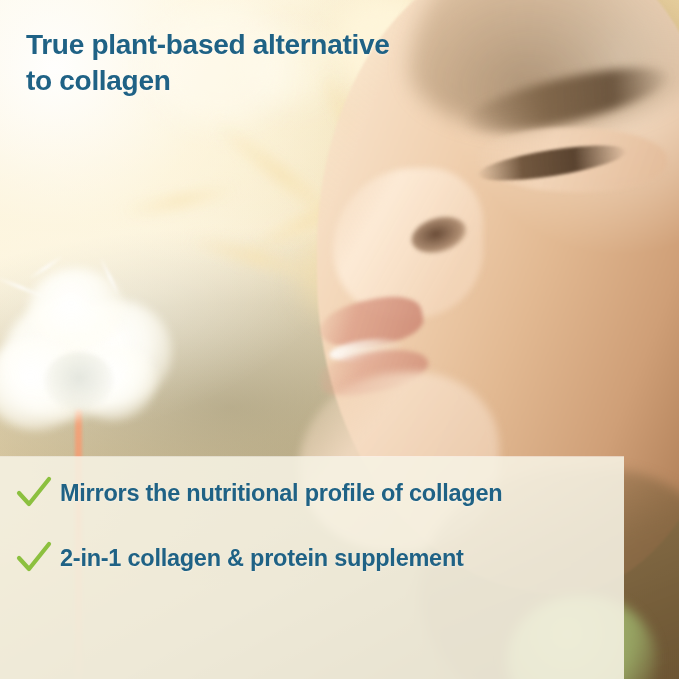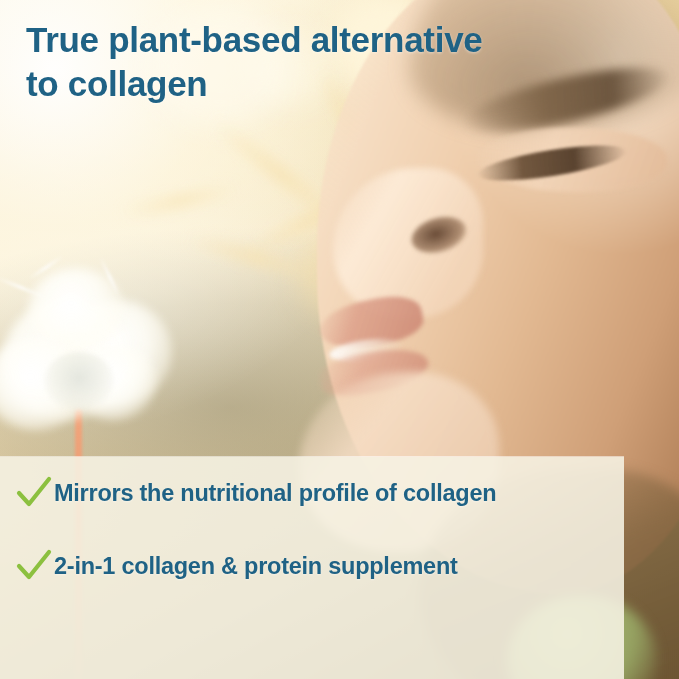--- a/index.html
+++ b/index.html
@@ -277,24 +277,24 @@
     height: 3px;
     background: linear-gradient(90deg, rgba(255,255,255,0.0), rgba(255,255,255,0.85), rgba(255,255,255,0.0));
     filter: blur(1.4px);
     border-radius: 3px;
   }
 
   
   .headline {
     position: absolute;
     left: 26px;
-    top: 18px;
+    top: 27px;
     width: 540px;
     color: #1f6285;
-    font-size: 35px;
+    font-size: 28px;
     font-weight: bold;
     line-height: 1.27;
     letter-spacing: -0.3px;
     text-shadow: 0 1px 3px rgba(255,255,255,0.45);
     white-space: pre-line;
   }
 
   
   .benefits-panel {
     position: absolute;
@@ -307,36 +307,37 @@
   }
 
   .benefit-row {
     position: absolute;
     left: 14px;
     display: flex;
     align-items: center;
     height: 44px;
   }
   .benefit-row.r0 { top: 14px; }
-  .benefit-row.r1 { top: 87px; }
+  .benefit-row.r1 { top: 79px; }
   .benefit-row.r2 { top: 166px; }
 
   .check-icon {
     width: 40px;
     height: 40px;
     flex: 0 0 40px;
     display: block;
   }
 
   .benefit-text {
     color: #1f6285;
     font-size: 23.5px;
     font-weight: bold;
     letter-spacing: -0.25px;
     white-space: nowrap;
+    margin-left: 6px;
     text-shadow: 0 1px 2px rgba(255,255,255,0.4);
   }
 </style>
 </head>
 <body>
 
 <div id="banner">
 
   <div class="photo-layer bg-base"></div>
   <div class="photo-layer bg-haze"></div>

